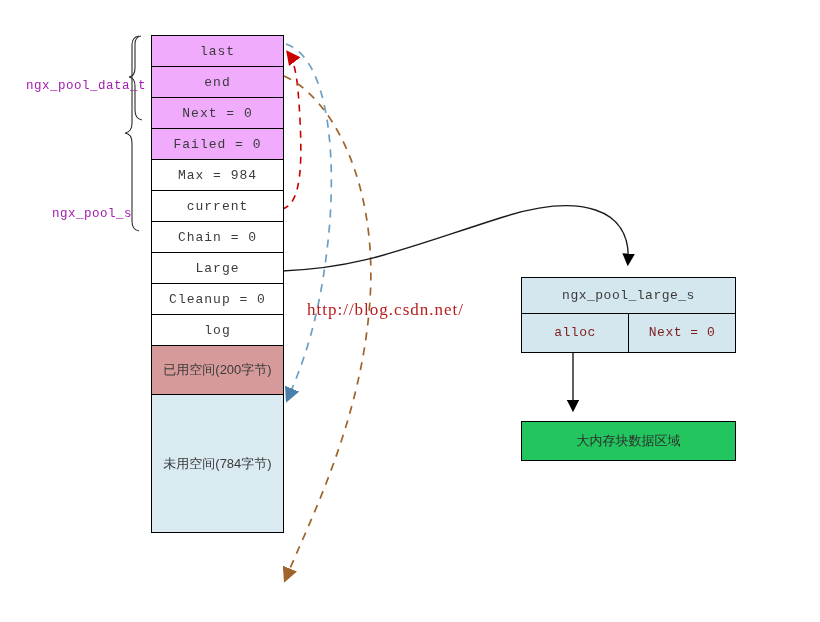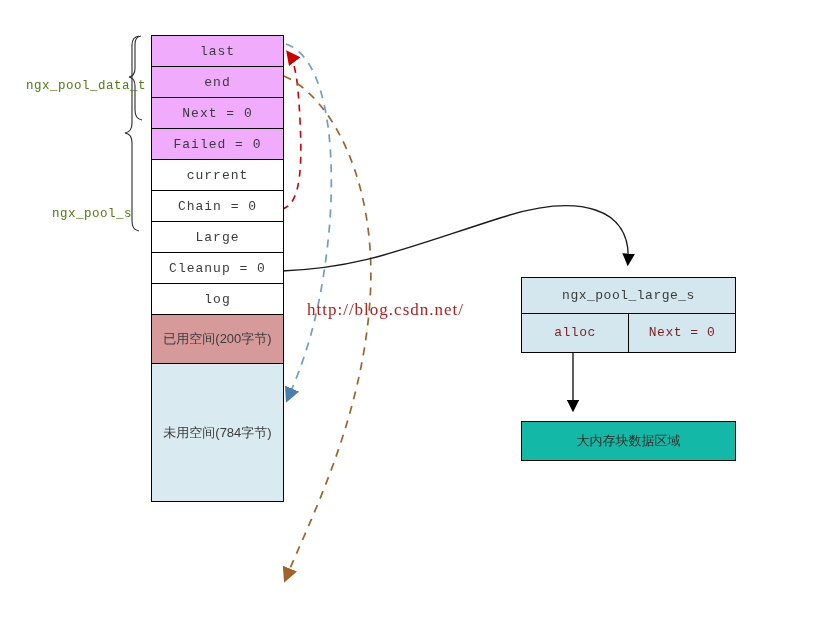--- a/index.html
+++ b/index.html
@@ -104,36 +104,36 @@
     letter-spacing: 0.5px;
   }
   #large-cell-alloc { border-right: 1px solid #000000; }
 
   #data-box {
     position: absolute;
     left: 521px;
     top: 421px;
     width: 215px;
     height: 40px;
-    background: #14b8a6;
+    background: #22c55e;
     border: 1px solid #000000;
     box-sizing: border-box;
     display: flex;
     align-items: center;
     justify-content: center;
     font-size: 13px;
     color: #2e2e2e;
     font-family: "Liberation Sans", sans-serif;
   }
 
   
   .brace-label {
     position: absolute;
     font-size: 12.5px;
-    color: #4d7c0f;
+    color: #a21caf;
     font-family: "Liberation Mono", monospace;
     letter-spacing: 0.5px;
     white-space: nowrap;
   }
   #label-pool-data-t { left: 26px; top: 79px; }
   #label-pool-s { left: 52px; top: 207px; }
 
   
   #watermark {
     position: absolute;
@@ -183,20 +183,21 @@
   </svg>
 
   <div class="brace-label" id="label-pool-data-t">ngx_pool_data_t</div>
   <div class="brace-label" id="label-pool-s">ngx_pool_s</div>
 
   <div id="pool-table">
     <div class="pool-row peach">last</div>
     <div class="pool-row peach">end</div>
     <div class="pool-row peach">Next = 0</div>
     <div class="pool-row peach">Failed = 0</div>
+    <div class="pool-row plain">Max = 984</div>
     <div class="pool-row plain">current</div>
     <div class="pool-row plain">Chain = 0</div>
     <div class="pool-row plain">Large</div>
     <div class="pool-row plain">Cleanup = 0</div>
     <div class="pool-row plain">log</div>
     <div class="block" id="block-used">已用空间(200字节)</div>
     <div class="block" id="block-free">未用空间(784字节)</div>
   </div>
 
   <div id="watermark">http://blog.csdn.net/</div>

